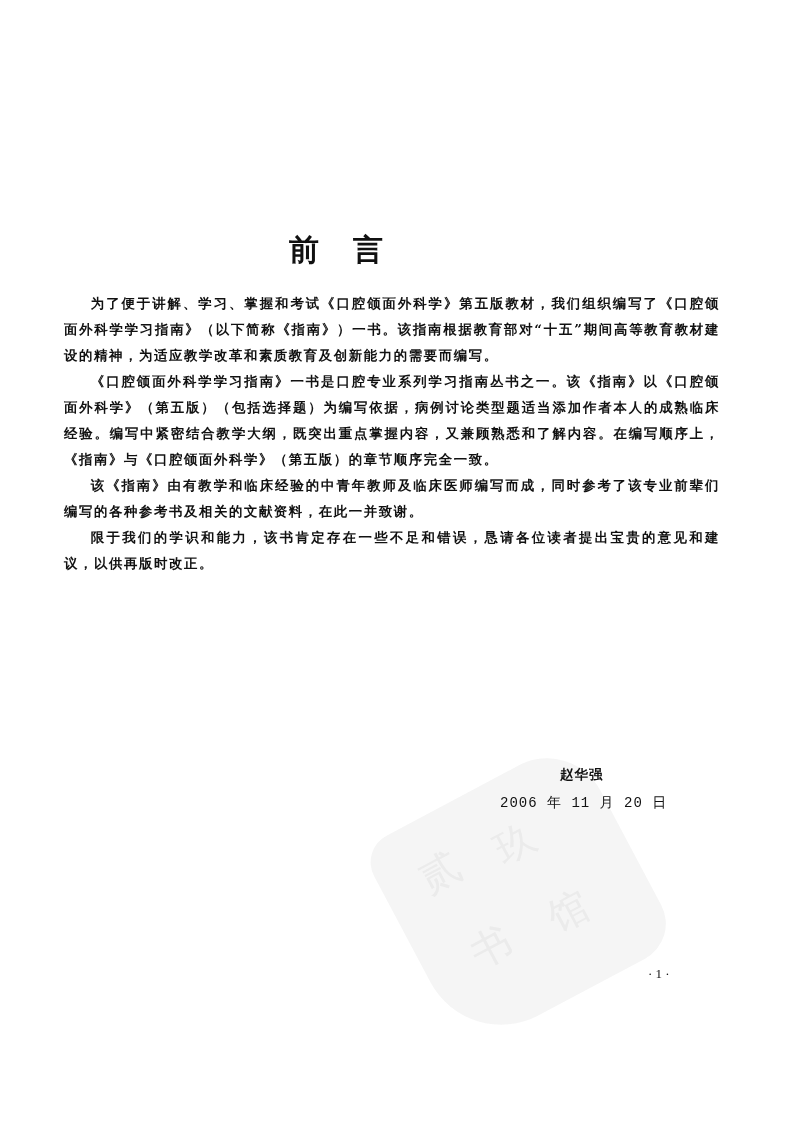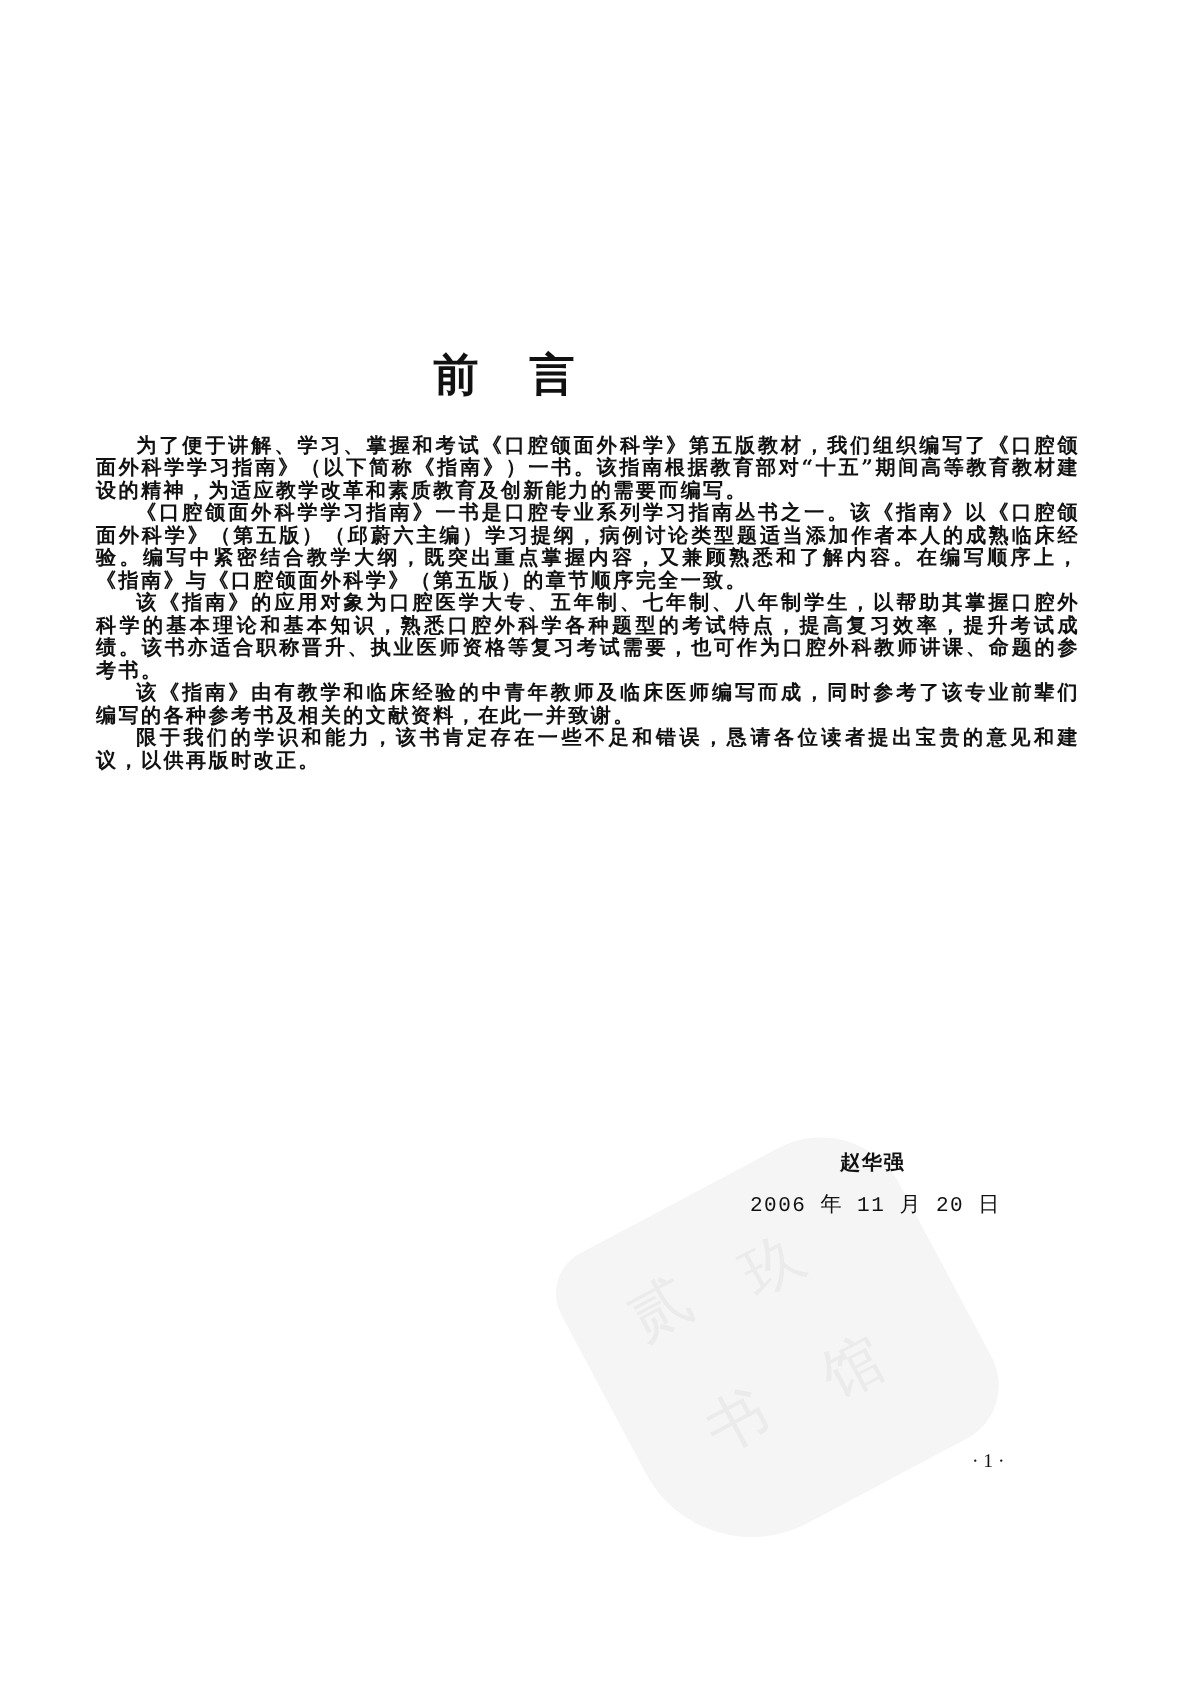--- a/index.html
+++ b/index.html
@@ -15,21 +15,21 @@
   .wm-char {
     position:absolute; font-size:40px; color:#e9e9e9; font-family:"DejaVu Serif", serif;
   }
   .title {
     position:absolute; left:0; width:672px; top:230px; text-align:center;
     font-size:30px; font-weight:bold; letter-spacing:34px; padding-left:34px; box-sizing:border-box;
     font-family:"DejaVu Sans", sans-serif;
   }
   .body {
     position:absolute; left:64px; top:290px; width:656px;
-    font-size:13.4px; line-height:15px; text-align:justify; letter-spacing:1.6px;
+    font-size:13.4px; line-height:26px; text-align:justify; letter-spacing:1.6px;
     font-weight:bold;
   }
   .body p { margin:0; text-indent:2em; }
   .sign {
     position:absolute; left:508px; top:766px; width:180px; text-align:left;
     font-size:13.5px; font-weight:bold; letter-spacing:1px;
   }
   .sign .name { display:block; margin-left:52px; }
   .sign .date { display:block; margin-left:-8px; margin-top:10px; font-weight:normal; font-family:Liberation Mono, monospace; font-size:14px; }
   .pagenum {
@@ -43,22 +43,21 @@
   <span class="wm-char" style="left:40px;top:30px;">贰</span>
   <span class="wm-char" style="left:120px;top:40px;">玖</span>
   <span class="wm-char" style="left:50px;top:120px;">书</span>
   <span class="wm-char" style="left:135px;top:125px;">馆</span>
 </div>
 
 <div class="title">前言</div>
 
 <div class="body">
   <p>为了便于讲解、学习、掌握和考试《口腔颌面外科学》第五版教材，我们组织编写了《口腔颌面外科学学习指南》（以下简称《指南》）一书。该指南根据教育部对“十五”期间高等教育教材建设的精神，为适应教学改革和素质教育及创新能力的需要而编写。</p>
-  <p>《口腔颌面外科学学习指南》一书是口腔专业系列学习指南丛书之一。该《指南》以《口腔颌面外科学》（第五版）（邱蔚六主编）学习提纲，病例讨论类型题适当添加作者本人的成熟临床经验。编写中紧密结合教学大纲，既突出重点掌握内容，又兼顾熟悉和了解内容。在编写顺序上，《指南》与《口腔颌面外科学》（第五版）的章节顺序完全一致。</p>
-  <p>该《指南》的应用对象为口腔医学大专、五年制、七年制、八年制学生，以帮助其掌握口腔外科学的基本理论和基本知识，熟悉口腔外科学各种题型的考试特点，提高复习效率，提升考试成绩。该书亦适合职称晋升、执业医师资格等复习考试需要，也可作为口腔外科教师讲课、命题的参考书。</p>
+  <p>《口腔颌面外科学学习指南》一书是口腔专业系列学习指南丛书之一。该《指南》以《口腔颌面外科学》（第五版）（包括选择题）为编写依据，病例讨论类型题适当添加作者本人的成熟临床经验。编写中紧密结合教学大纲，既突出重点掌握内容，又兼顾熟悉和了解内容。在编写顺序上，《指南》与《口腔颌面外科学》（第五版）的章节顺序完全一致。</p>
   <p>该《指南》由有教学和临床经验的中青年教师及临床医师编写而成，同时参考了该专业前辈们编写的各种参考书及相关的文献资料，在此一并致谢。</p>
   <p>限于我们的学识和能力，该书肯定存在一些不足和错误，恳请各位读者提出宝贵的意见和建议，以供再版时改正。</p>
 </div>
 
 <div class="sign">
   <span class="name">赵华强</span>
   <span class="date">2006 年 11 月 20 日</span>
 </div>
 
 <div class="pagenum">· 1 ·</div>

